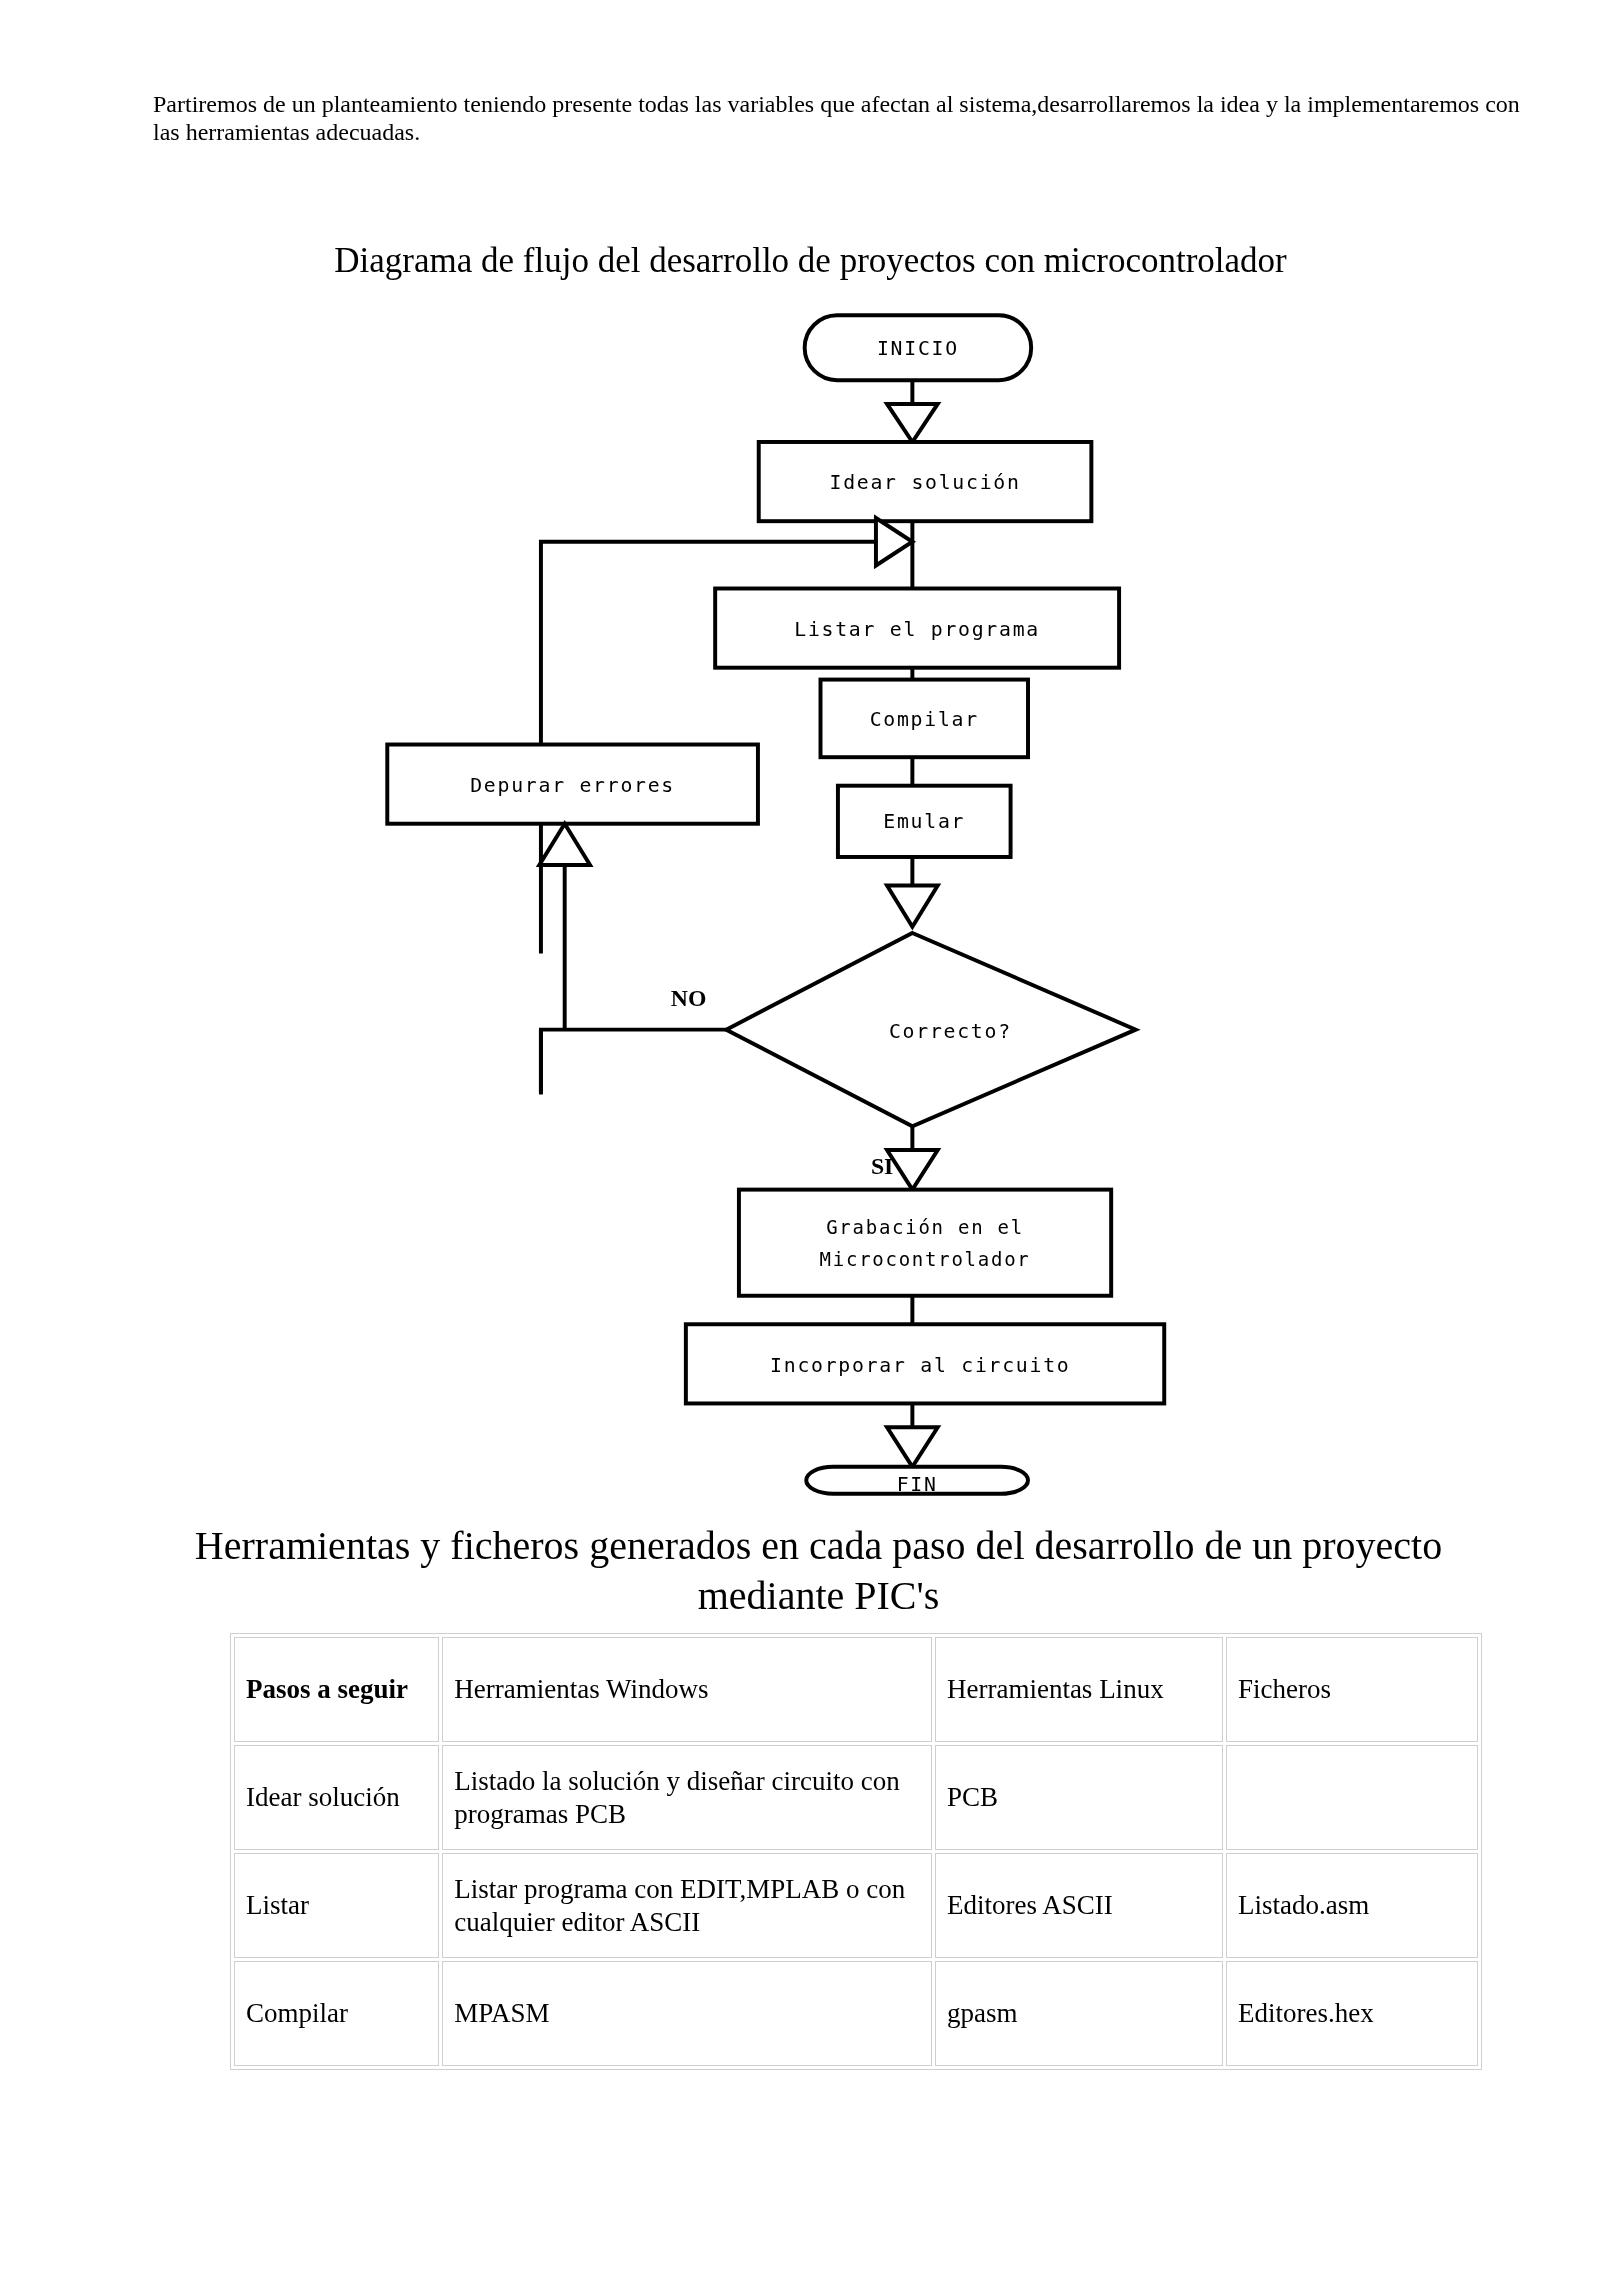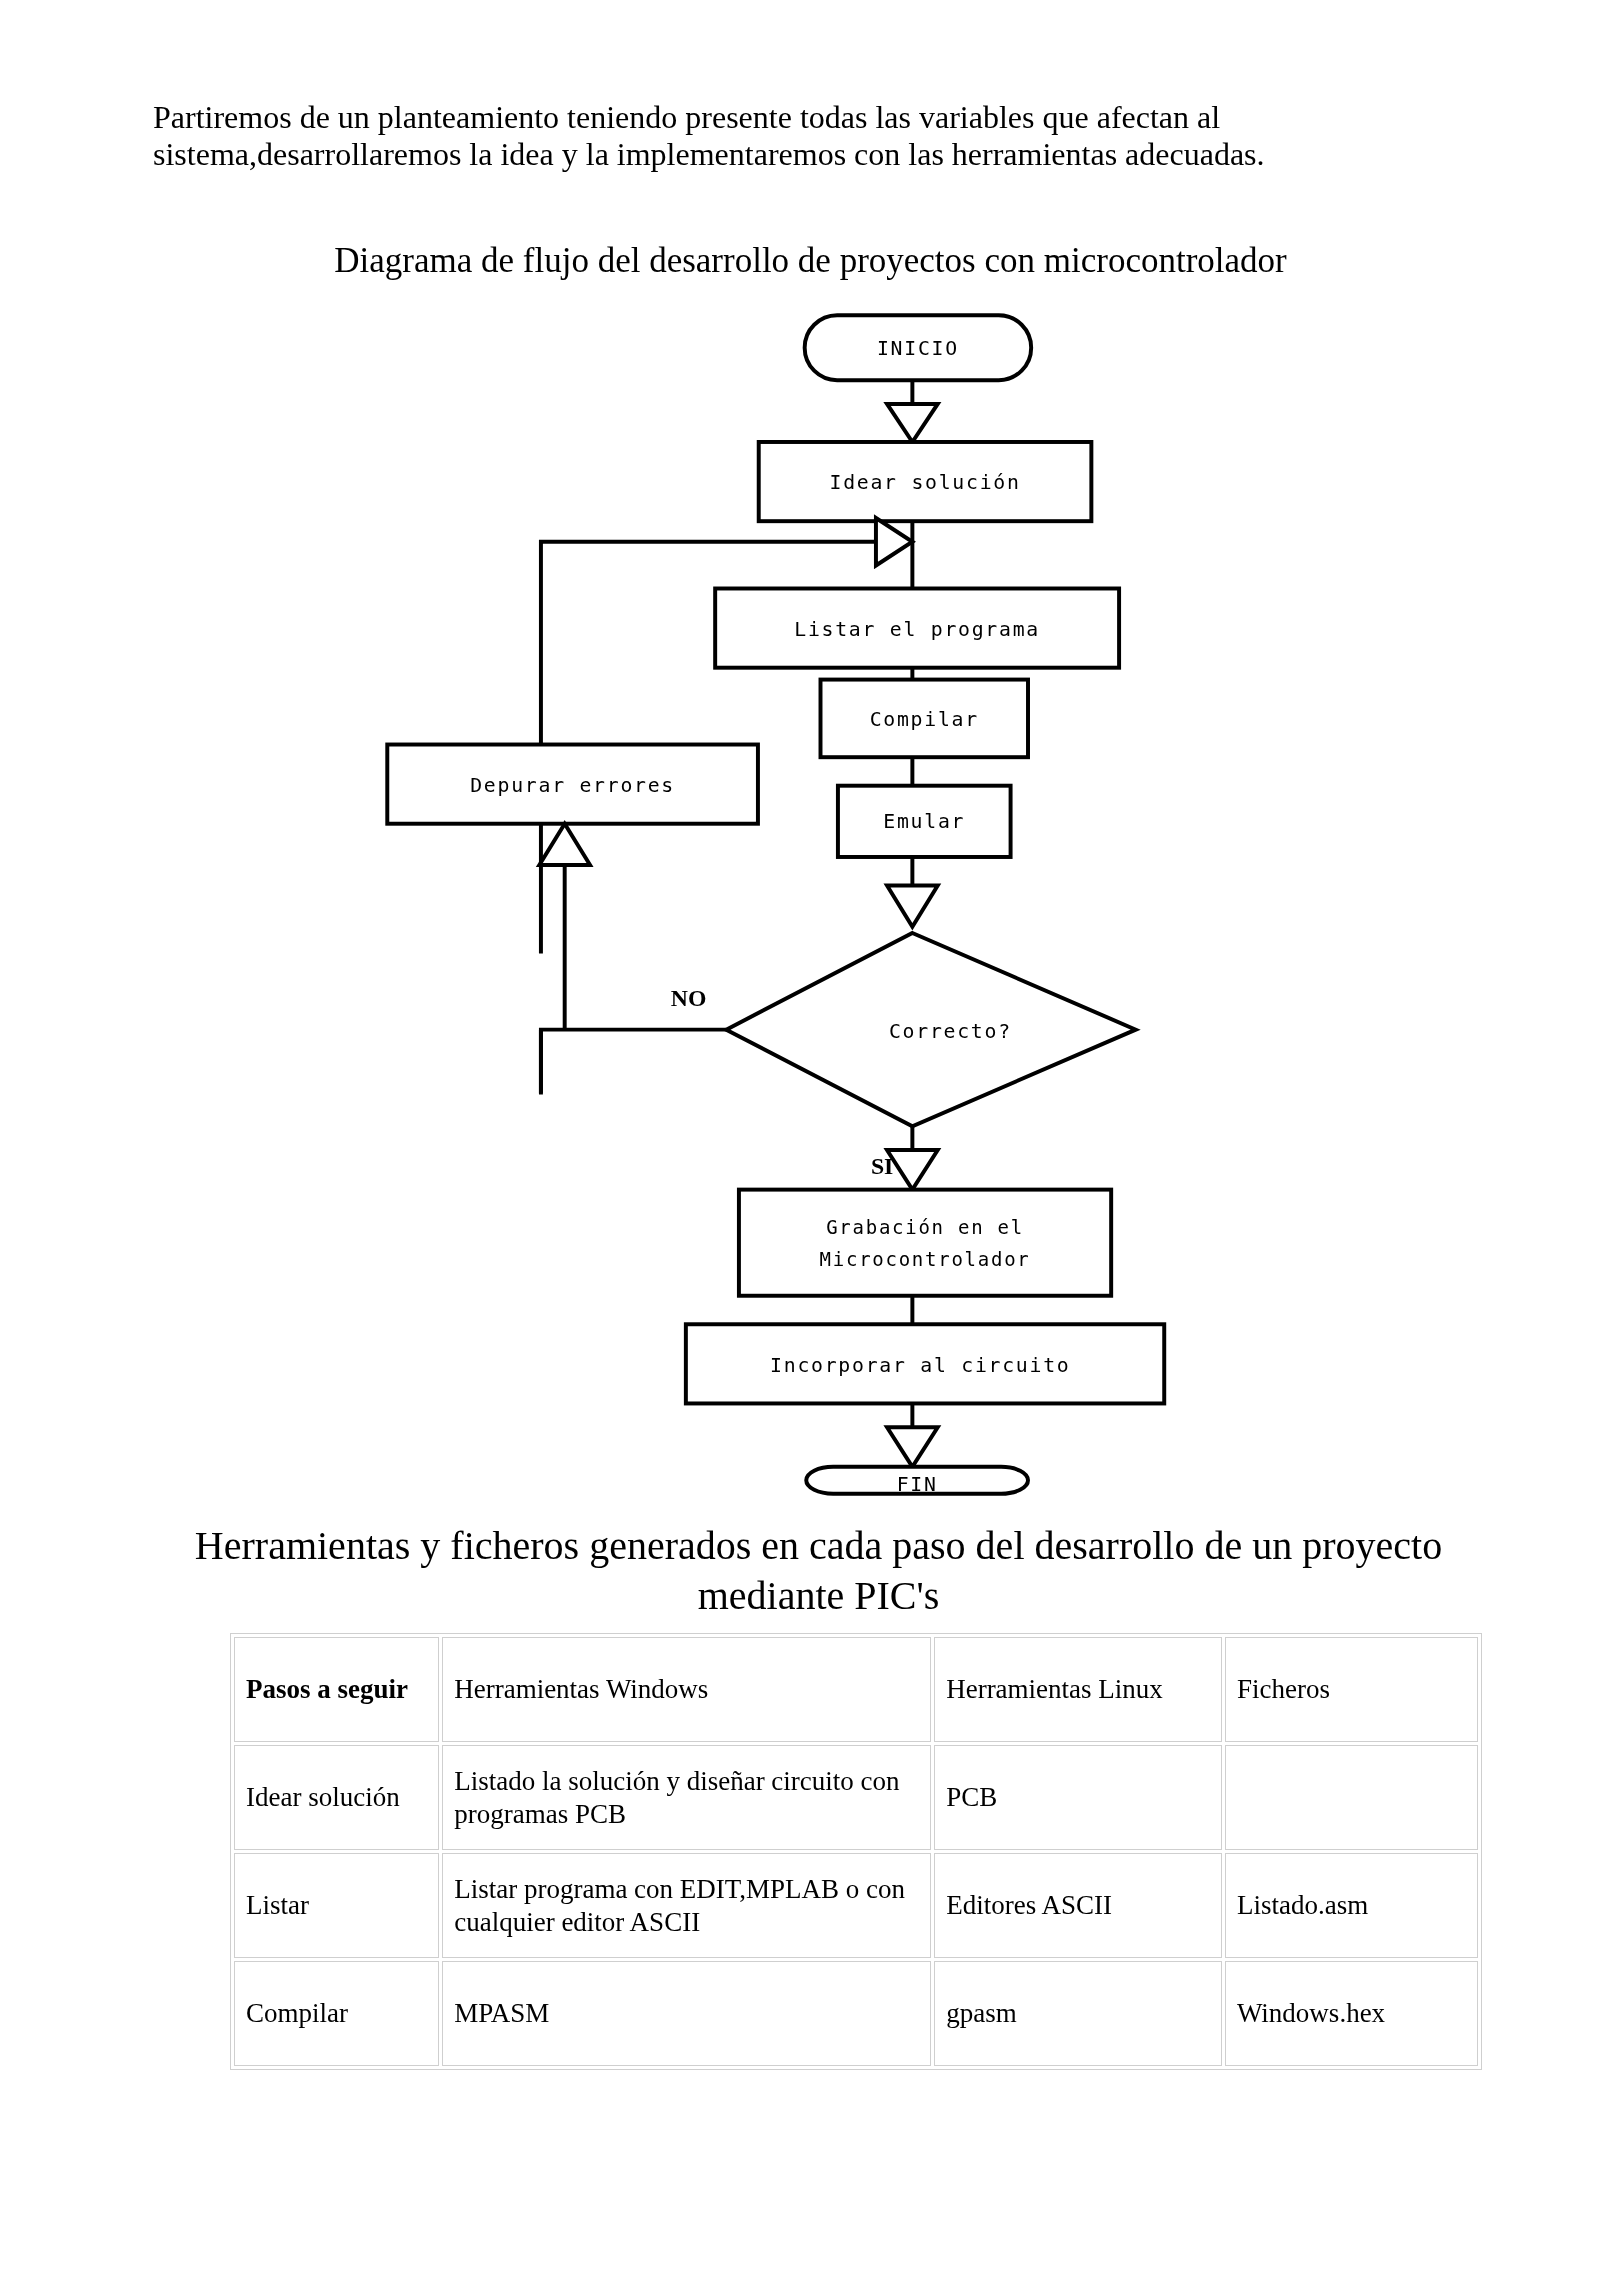--- a/index.html
+++ b/index.html
@@ -20,21 +20,21 @@
     position: absolute;
     inset: 0;
   }
 
   
   .intro {
     position: absolute;
     left: 153px;
     top: 67px;
     width: 1370px;
-    font-size: 32px;
+    font-size: 24px;
     line-height: 1.16;
     text-align: left;
   }
 
   
   .flow-heading {
     position: absolute;
     left: 153px;
     top: 240px;
     width: 1315px;
@@ -248,20 +248,20 @@
         <tr class="body-row">
           <td class="c0">Listar</td>
           <td class="c1">Listar programa con EDIT,MPLAB o con cualquier editor ASCII</td>
           <td class="c2">Editores ASCII</td>
           <td class="c3">Listado.asm</td>
         </tr>
         <tr class="body-row">
           <td class="c0">Compilar</td>
           <td class="c1">MPASM</td>
           <td class="c2">gpasm</td>
-          <td class="c3">Windows.hex</td>
+          <td class="c3">Editores.hex</td>
         </tr>
       </tbody>
     </table>
   </div>
 
 </div>
 
 
 </body></html>

